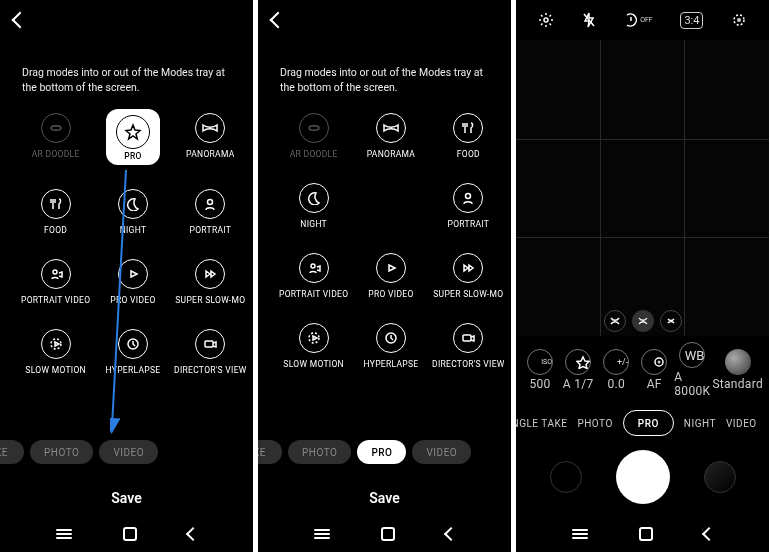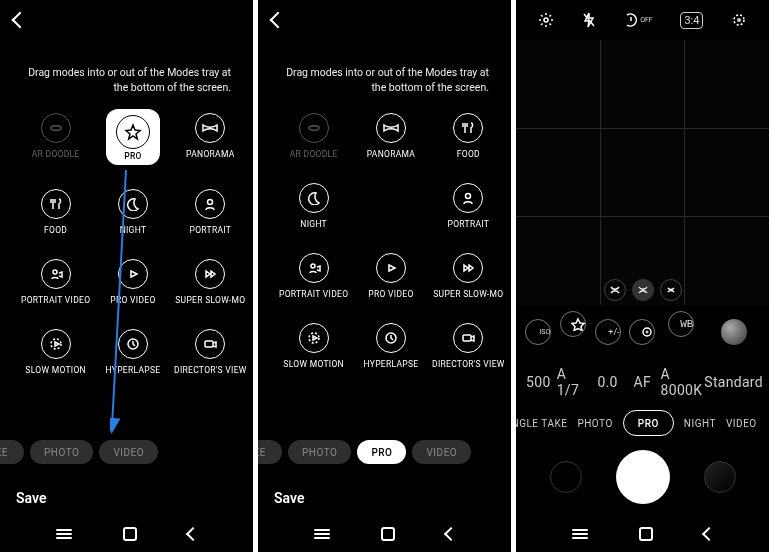--- a/index.html
+++ b/index.html
@@ -30,21 +30,21 @@
     align-items: center;
     padding: 0 14px;
   }
   .back-chevron {
     width: 12px; height: 12px;
     border-left: 2px solid #fff;
     border-bottom: 2px solid #fff;
     transform: rotate(45deg);
   }
   .instruction {
-    text-align: right;
+    text-align: left;
     font-size: 10.5px;
     color: #eee;
     line-height: 1.4;
     padding: 26px 22px 14px;
   }
   .mode-grid {
     display: grid;
     grid-template-columns: repeat(3, 1fr);
     row-gap: 24px;
     padding: 4px 4px 10px;
@@ -103,21 +103,21 @@
     align-items: center;
     justify-content: center;
     font-size: 10px;
     padding: 0 14px;
     letter-spacing: 0.5px;
   }
   .pill.ghost { background: #2f2f2f; color: #888; }
   .pill.solid { background: #fff; color: #000; font-weight: 500;}
   .pill.cut   { background: #2f2f2f; color: #888; width:42px; padding:0; padding-left: 6px; justify-content:flex-start;}
   .save-row {
-    text-align: left;
+    text-align: center;
     font-size: 14px;
     font-weight: 600;
     color: #fff;
     padding: 14px 16px 10px;
   }
   .navbar {
     height: 36px;
     display: flex;
     align-items: center;
     justify-content: space-around;
@@ -186,21 +186,21 @@
     align-items:center;
     gap: 2px;
   }
   .setting .circ {
     width:26px; height:26px; border-radius:50%;
     border:1.5px solid #777;
     display:flex; align-items:center; justify-content:flex-end;
     font-size: 10px; color:#ddd;
   }
   .setting .circ.full { background:radial-gradient(circle at 35% 35%, #aaa, #333); border:none;}
-  .setting .lbl { font-size:14px; color:#ccc; letter-spacing:0.3px;margin-top:27px;}
+  .setting .lbl { font-size:12px; color:#ccc; letter-spacing:0.3px;}
   .p3-modes {
     display:flex;
     gap: 10px;
     align-items:center;
     justify-content:center;
     padding: 10px 0 10px;
     font-size:10px;
     letter-spacing:0.5px;
     color:#ccc;
     margin-left:-16px;
@@ -590,21 +590,21 @@
       <div class="circ">
           <svg width="14" height="14" viewBox="0 0 14 14">
             <circle class="gl" cx="7" cy="7" r="4"></circle>
             <circle cx="7" cy="7" r="1.5" fill="#ccc"></circle>
           </svg>
         </div>
       <div class="lbl">AF</div>
     </div>
     <div class="setting">
       <div class="circ">
-          <span style="font-size:11px;font-family:Liberation Mono, monospace;">WB</span>
+          <span style="font-size:13px;">WB</span>
         </div>
       <div class="lbl">A 8000K</div>
     </div>
     <div class="setting">
       <div class="circ full"></div>
       <div class="lbl">Standard</div>
     </div>
   </div>
 
   <div class="p3-modes">

